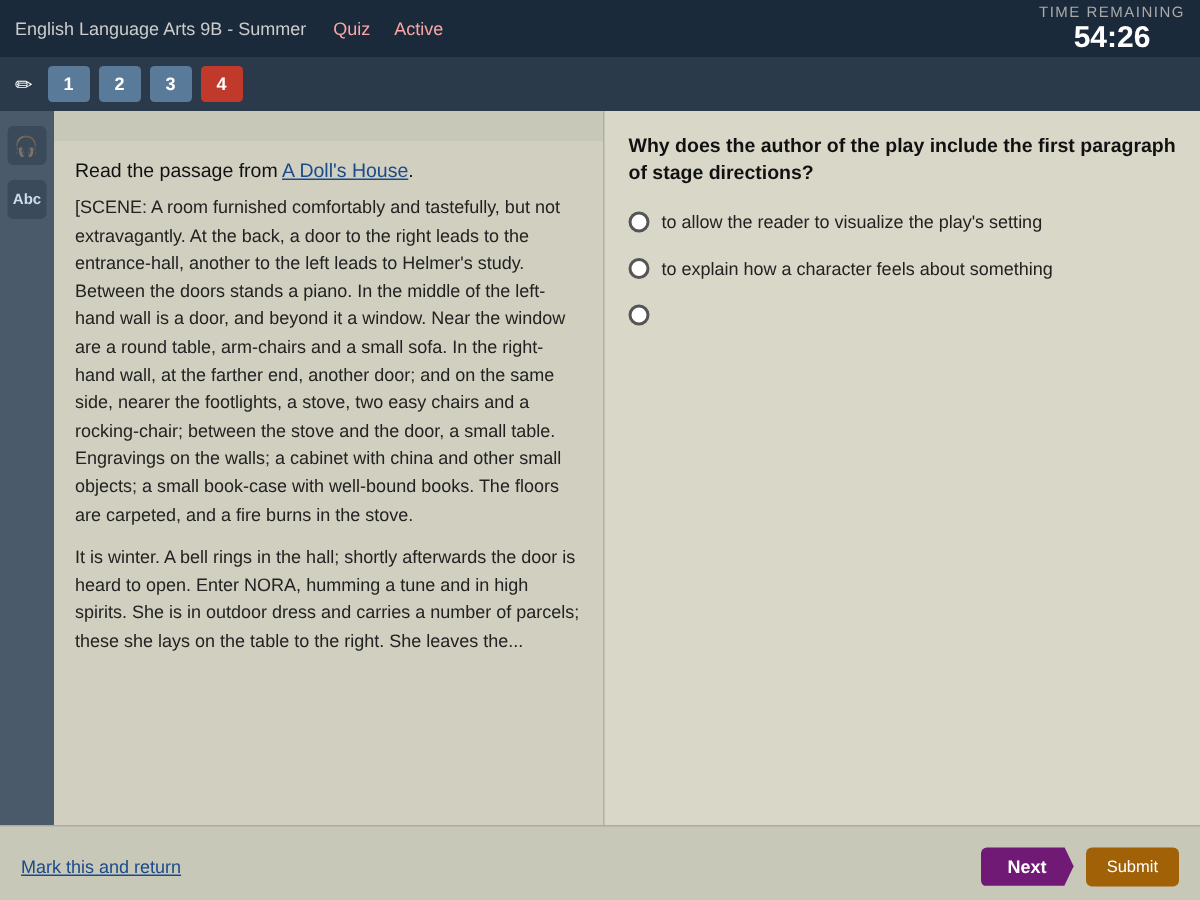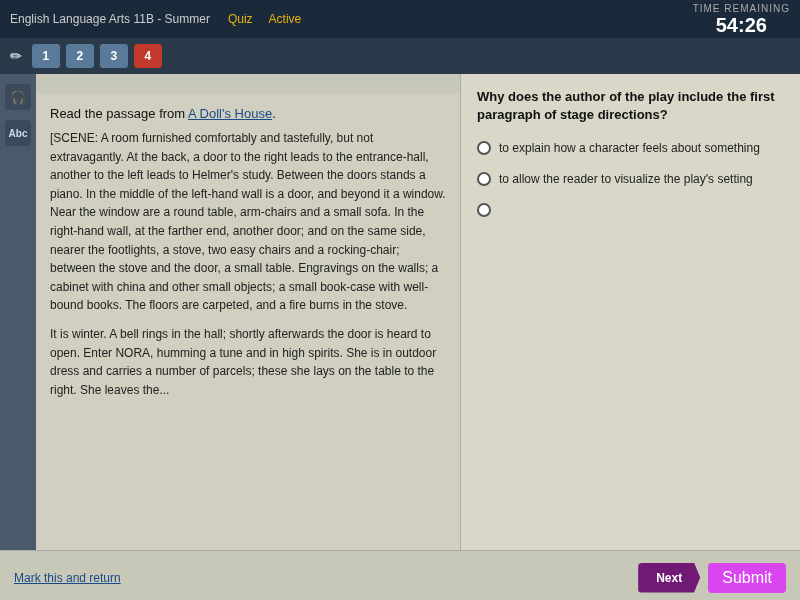--- a/index.html
+++ b/index.html
@@ -30,21 +30,21 @@
     .top-bar-title {
       color: #ccc;
       font-size: 12px;
     }
     .top-bar-links {
       display: flex;
       gap: 16px;
       margin-left: 10px;
     }
     .top-bar-link {
-      color: #eab308;
+      color: #fca5a5;
       font-size: 12px;
       text-decoration: none;
     }
     .top-bar-right {
       color: #ccc;
       font-size: 11px;
       text-align: right;
     }
     .time-label {
       font-size: 10px;
@@ -143,21 +143,21 @@
       font-size: 12px;
       line-height: 1.55;
       color: #222;
     }
     .passage-text p {
       margin-bottom: 10px;
     }
 
     
     .question-area {
-      width: 340px;
+      width: 398px;
       padding: 14px 16px;
       background: #d8d7c8;
       border-left: 1px solid #b0b0a0;
       overflow-y: auto;
     }
     .question-text {
       font-size: 13px;
       font-weight: bold;
       margin-bottom: 16px;
       color: #111;
@@ -219,35 +219,35 @@
       border: none;
       border-radius: 4px;
       padding: 6px 18px;
       font-size: 12px;
       cursor: pointer;
       color: #fff;
       font-weight: bold;
       clip-path: polygon(0 0, 90% 0, 100% 50%, 90% 100%, 0 100%);
     }
     .btn-submit {
-      background: #d946ef;
+      background: #a16207;
       border: none;
       border-radius: 4px;
       padding: 6px 14px;
-      font-size: 16px;
+      font-size: 11px;
       cursor: pointer;
       color: #fff;
     }
   </style>
 </head>
 <body>
 
 <div class="top-bar">
   <div class="top-bar-left">
-    <span class="top-bar-title">English Language Arts 11B - Summer</span>
+    <span class="top-bar-title">English Language Arts 9B - Summer</span>
     <div class="top-bar-links">
       <a class="top-bar-link">Quiz</a>
       <a class="top-bar-link">Active</a>
     </div>
   </div>
   <div class="top-bar-right">
     <div class="time-label">TIME REMAINING</div>
     <div class="time-value">54:26</div>
   </div>
 </div>
@@ -275,25 +275,25 @@
       <p>[SCENE: A room furnished comfortably and tastefully, but not extravagantly. At the back, a door to the right leads to the entrance-hall, another to the left leads to Helmer's study. Between the doors stands a piano. In the middle of the left-hand wall is a door, and beyond it a window. Near the window are a round table, arm-chairs and a small sofa. In the right-hand wall, at the farther end, another door; and on the same side, nearer the footlights, a stove, two easy chairs and a rocking-chair; between the stove and the door, a small table. Engravings on the walls; a cabinet with china and other small objects; a small book-case with well-bound books. The floors are carpeted, and a fire burns in the stove.</p>
       <p>It is winter. A bell rings in the hall; shortly afterwards the door is heard to open. Enter NORA, humming a tune and in high spirits. She is in outdoor dress and carries a number of parcels; these she lays on the table to the right. She leaves the...</p>
     </div>
   </div>
 
   <div class="question-area">
     <div class="question-text">Why does the author of the play include the first paragraph of stage directions?</div>
 
     <div class="answer-option">
       <div class="radio-circle"></div>
-      <span class="option-text">to explain how a character feels about something</span>
+      <span class="option-text">to allow the reader to visualize the play's setting</span>
     </div>
     <div class="answer-option">
       <div class="radio-circle"></div>
-      <span class="option-text">to allow the reader to visualize the play's setting</span>
+      <span class="option-text">to explain how a character feels about something</span>
     </div>
     <div class="answer-option">
       <div class="radio-circle"></div>
     </div>
   </div>
 
 </div>
 
 <div class="bottom-bar">
   <a class="mark-link" href="#">Mark this and return</a>

